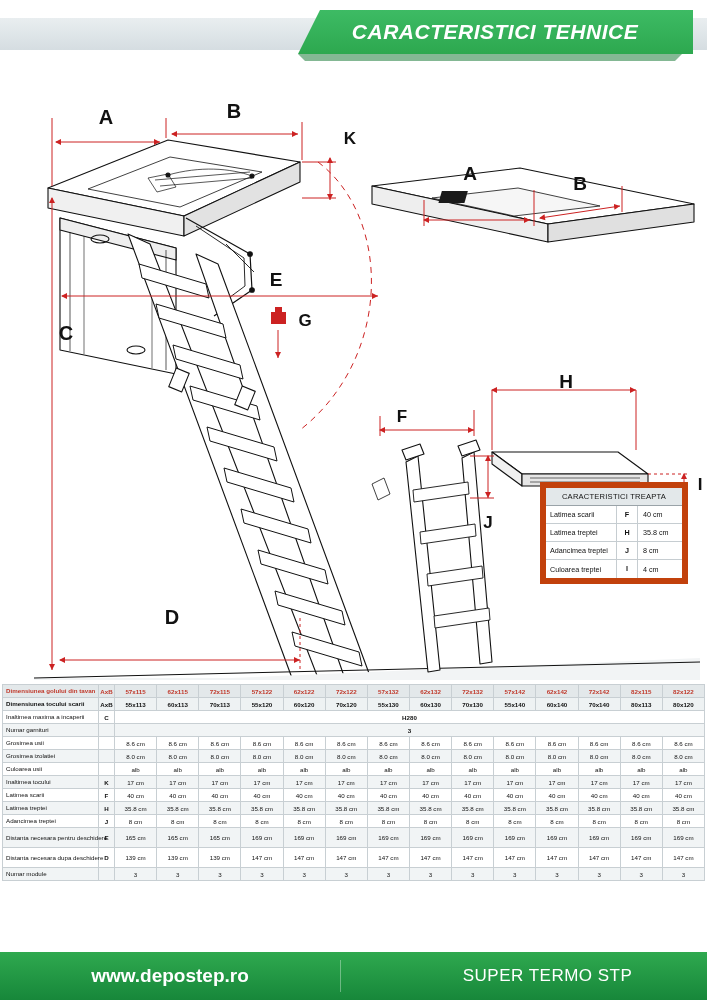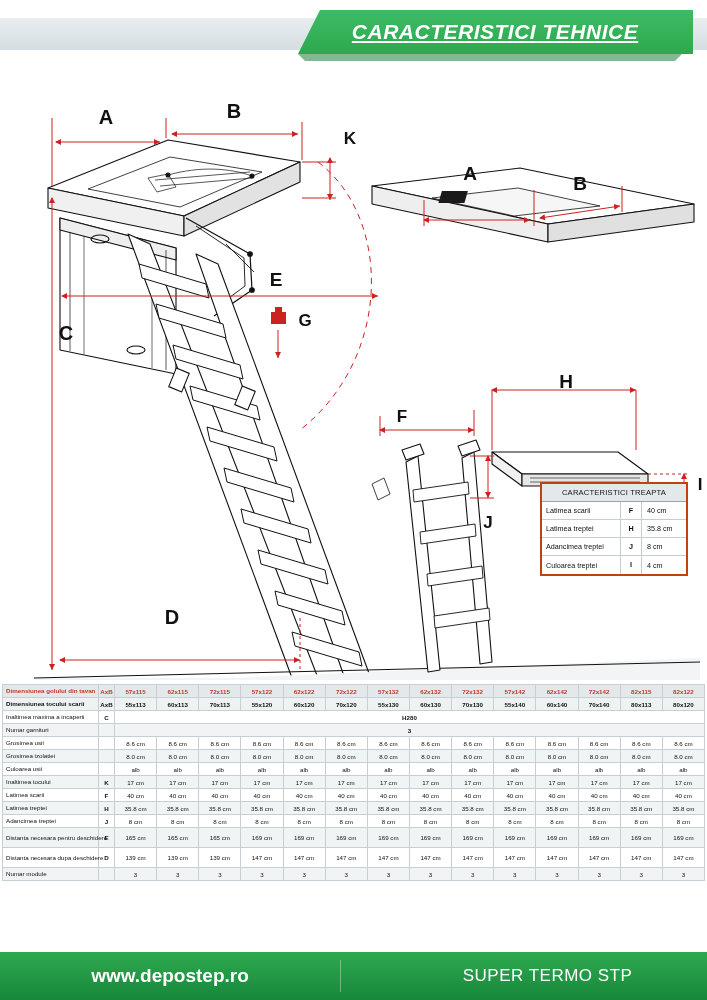--- a/index.html
+++ b/index.html
@@ -29,33 +29,33 @@
   .header-green-shadow {
     position: absolute; left: 298px; top: 54px; width: 384px; height: 7px;
     background: #1f7d3c;
     clip-path: polygon(0 0, 384px 0, 377px 7px, 7px 7px);
     opacity: .55;
   }
   .header-title {
     position: absolute; left: 310px; top: 20px; width: 370px;
     text-align: center;
     font-size: 21px; font-style: italic; font-weight: bold;
-    letter-spacing: .5px; color: #ffffff; text-decoration: underline;
+    letter-spacing: .5px; color: #ffffff;
   }
 
   
   .canvas {
     position: absolute; left: 0; top: 58px; width: 707px; height: 622px;
   }
   .canvas svg { display: block; }
 
   
   .step-table {
     position: absolute; left: 540px; top: 482px; width: 148px;
-    border: 2px solid #c2410c;
+    border: 6px solid #c2410c;
     background: #fff;
     font-size: 7.2px;
   }
   .step-table .st-head {
     background: #e3e8ea; text-align: center; font-size: 7.6px;
     padding: 4px 2px; border-bottom: 1px solid #9aa3a8;
     letter-spacing: .2px;
   }
   .step-table .st-row { display: flex; border-bottom: 1px solid #c6cdd1; height: 18px; align-items: center; }
   .step-table .st-row:last-child { border-bottom: none; }

